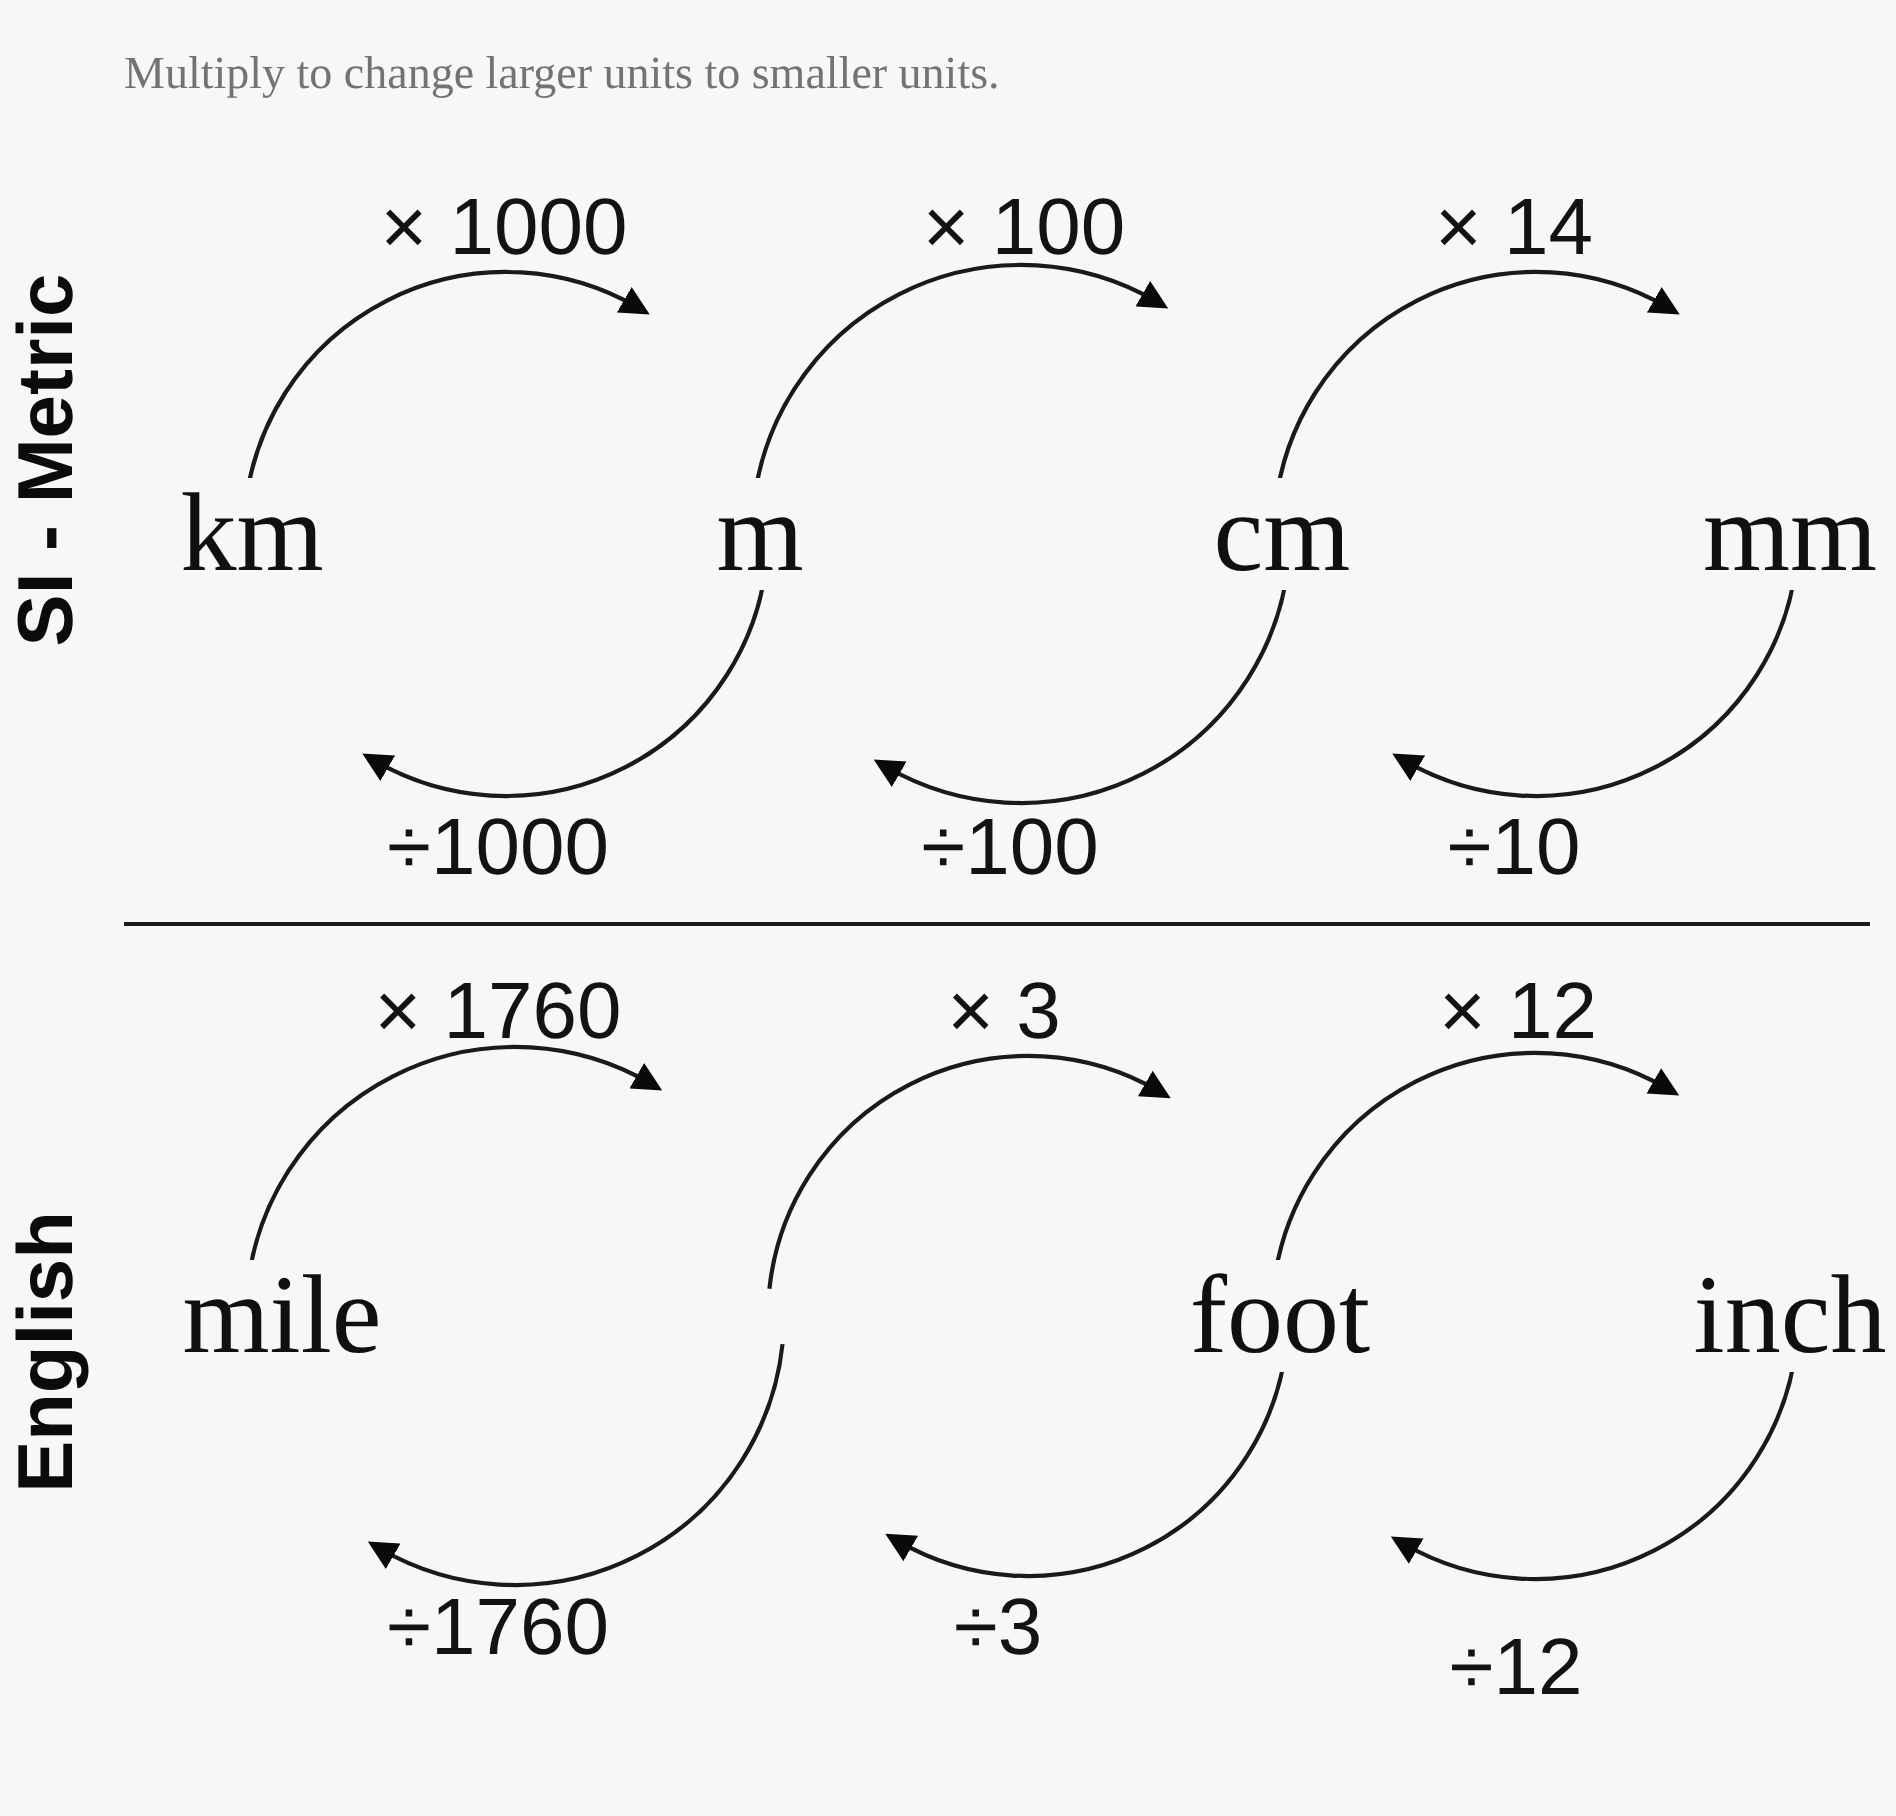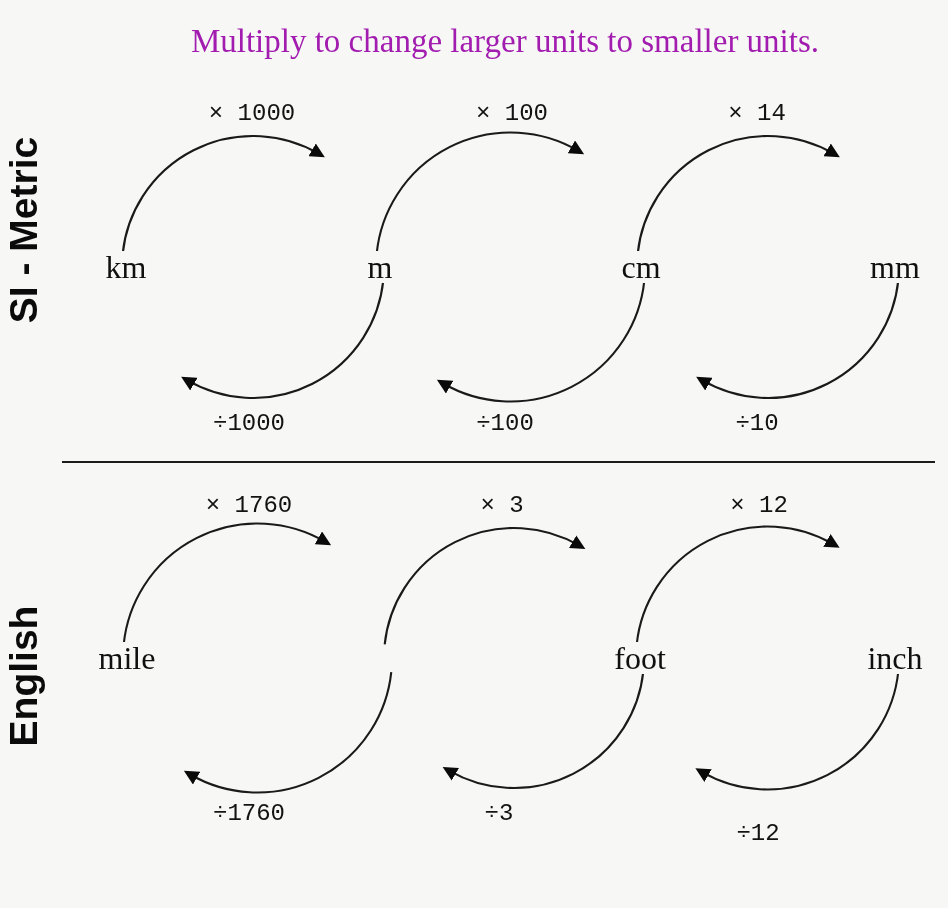--- a/index.html
+++ b/index.html
@@ -16,25 +16,25 @@
     overflow: hidden;
     font-family: "Liberation Serif", "DejaVu Serif", serif;
     color: #111111;
   }
 
   
   .caption {
     position: absolute;
     left: 62px;
     width: 886px;
-    text-align: center;
+    text-align: left;
     font-family: "Liberation Serif", "DejaVu Serif", serif;
-    font-size: 33px;
+    font-size: 23px;
     line-height: 1;
-    color: #a21caf;
+    color: #737373;
     white-space: nowrap;
   }
   #caption-top { top: 25px; }
   #caption-bottom { top: 866px; }
 
   
   .side-label {
     position: absolute;
     left: 0;
     width: 460px;
@@ -75,32 +75,32 @@
     width: 948px;
     height: 908px;
     pointer-events: none;
   }
 
   
   .unit {
     position: absolute;
     transform: translate(-50%, -50%);
     font-family: "Liberation Serif", "DejaVu Serif", serif;
-    font-size: 32px;
+    font-size: 56px;
     line-height: 1;
     color: #101010;
     white-space: nowrap;
     background: #f7f7f6;
     padding: 0 5px;
   }
   .op-label {
     position: absolute;
     transform: translate(-50%, -50%);
-    font-family: Liberation Mono, monospace;
-    font-size: 24px;
+    font-family: Liberation Sans, sans-serif;
+    font-size: 40px;
     line-height: 1;
     color: #131313;
     white-space: nowrap;
   }
 </style>
 </head>
 <body>
 
 <div id="page">
 
@@ -141,21 +141,21 @@
       <div class="unit" style="left: 126px; top: 267px;">km</div>
       <div class="unit" style="left: 380px; top: 267px;">m</div>
       <div class="unit" style="left: 641px; top: 267px;">cm</div>
       <div class="unit" style="left: 895px; top: 267px;">mm</div>
       <div class="op-label" style="left: 252px; top: 114px;">× 1000</div>
       <div class="op-label" style="left: 512px; top: 114px;">× 100</div>
       <div class="op-label" style="left: 757px; top: 114px;">× 14</div>
       <div class="op-label" style="left: 249px; top: 424px;">÷1000</div>
       <div class="op-label" style="left: 505px; top: 424px;">÷100</div>
       <div class="op-label" style="left: 757px; top: 424px;">÷10</div>
-      <div class="unit" style="left: 127px; top: 658px;">mile</div>
+      <div class="unit" style="left: 141px; top: 658px;">mile</div>
       <div class="unit" style="left: 640px; top: 658px;">foot</div>
       <div class="unit" style="left: 895px; top: 658px;">inch</div>
       <div class="op-label" style="left: 249px; top: 506px;">× 1760</div>
       <div class="op-label" style="left: 502px; top: 506px;">× 3</div>
       <div class="op-label" style="left: 759px; top: 506px;">× 12</div>
       <div class="op-label" style="left: 249px; top: 814px;">÷1760</div>
       <div class="op-label" style="left: 499px; top: 814px;">÷3</div>
       <div class="op-label" style="left: 758px; top: 814px; margin-top: 20px;">÷12</div>
     </div>
 

